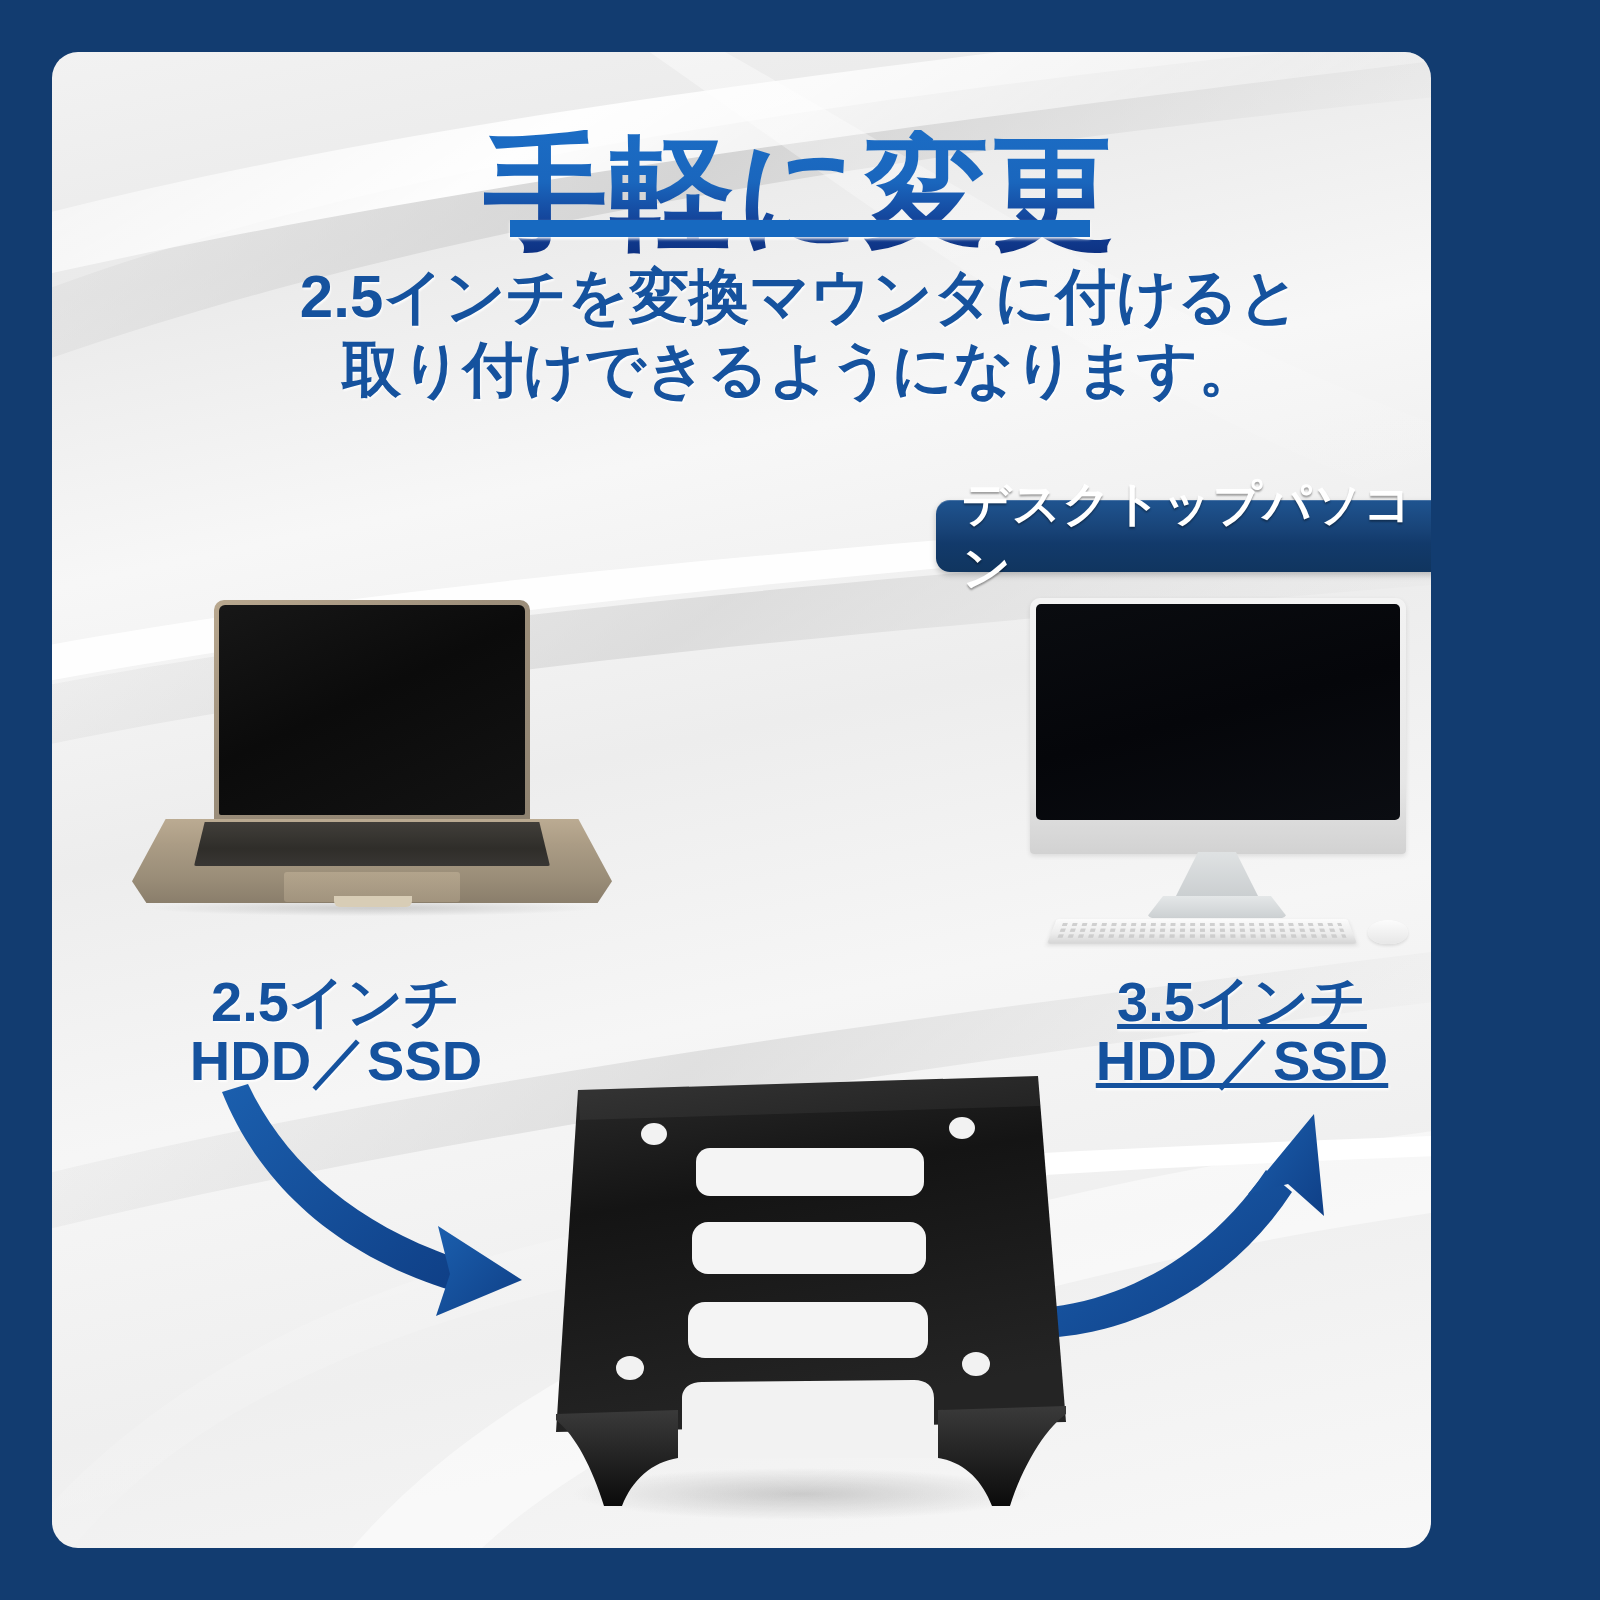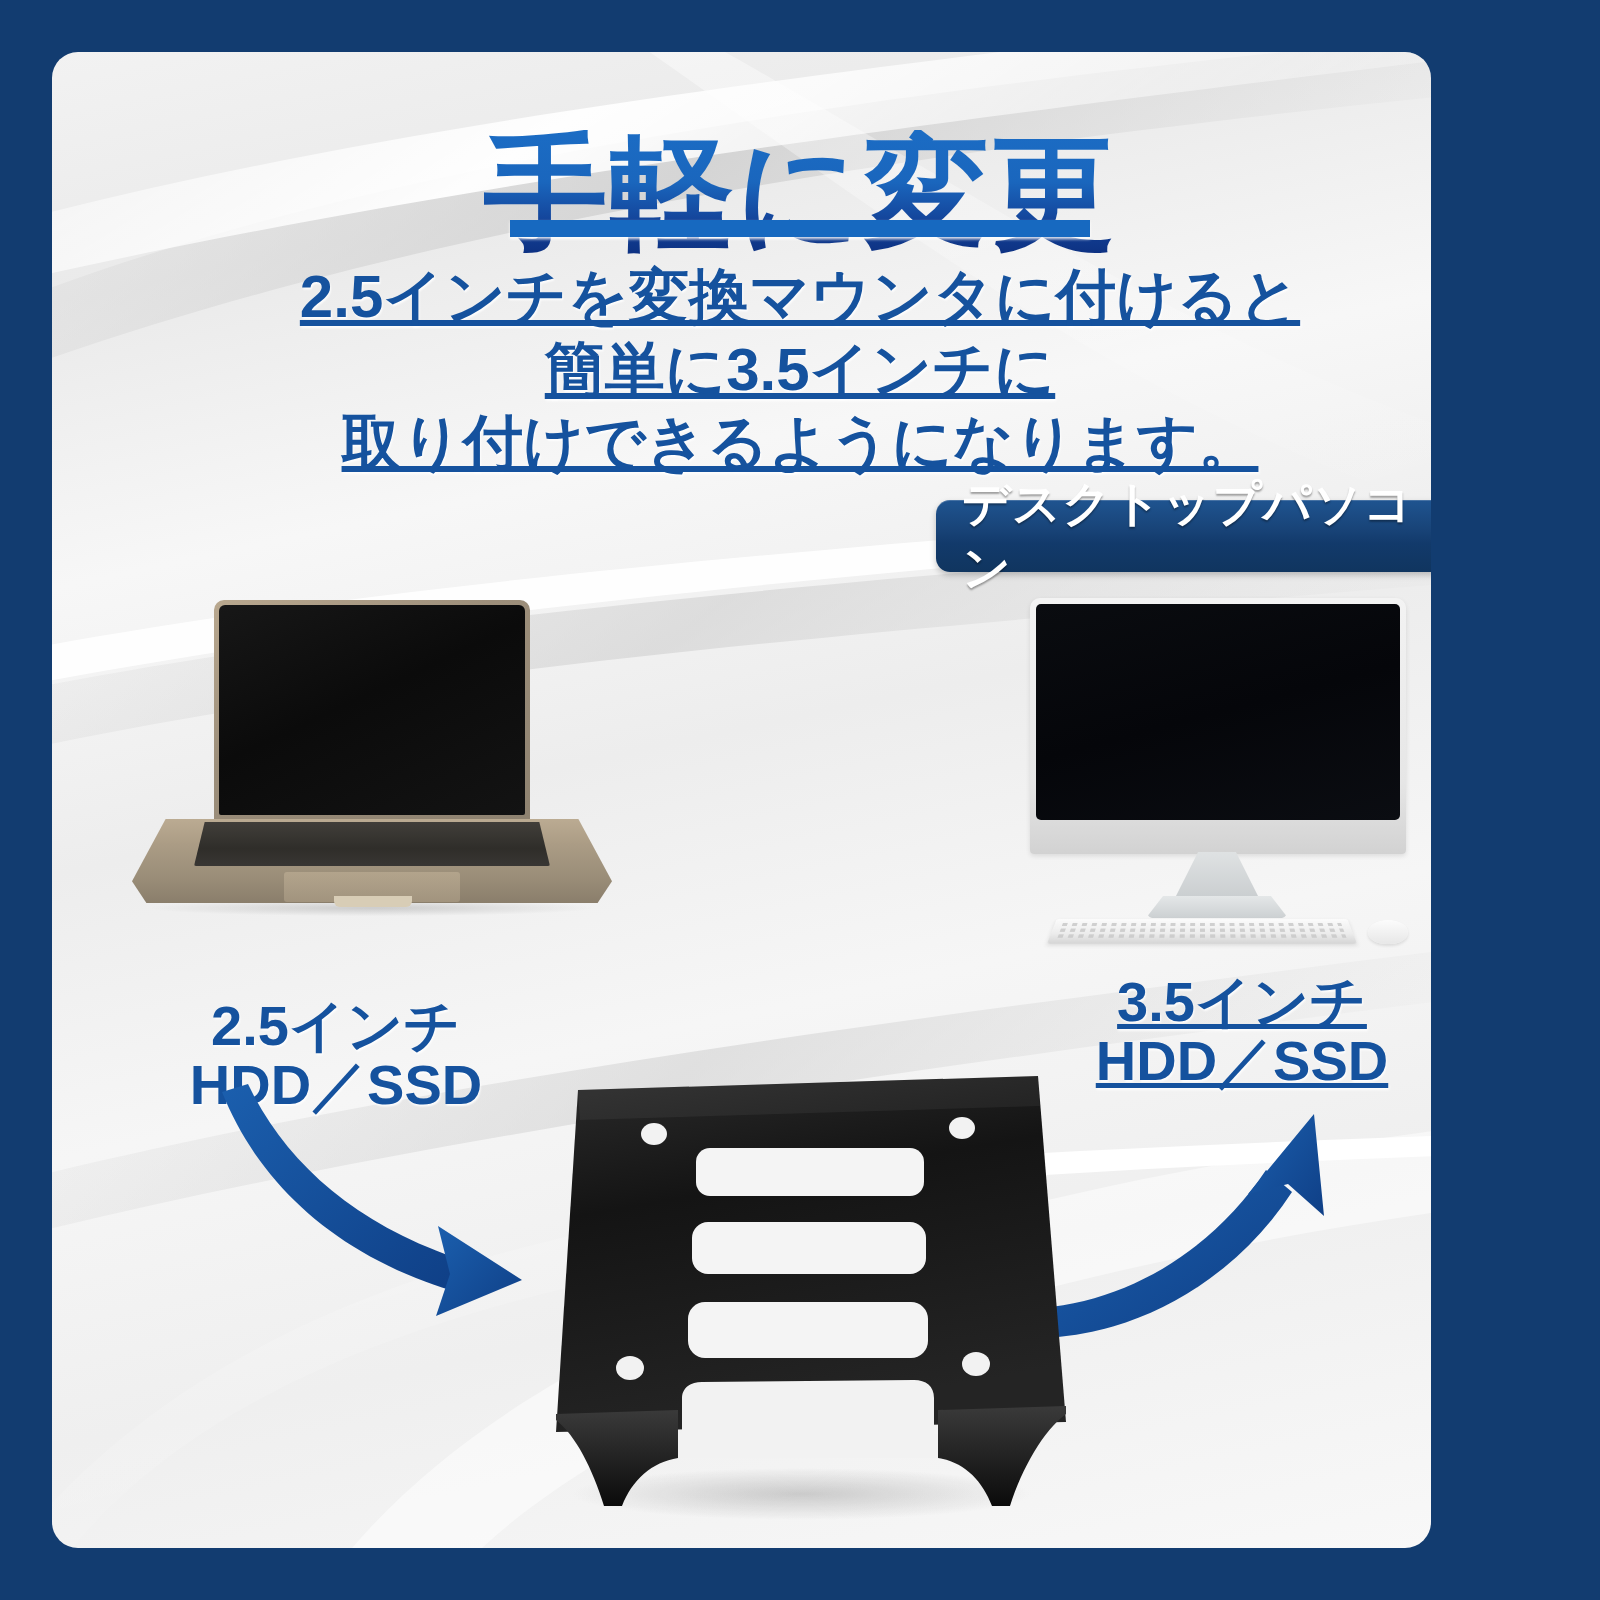--- a/index.html
+++ b/index.html
@@ -79,21 +79,20 @@
     left: 0;
     top: 208px;
     width: 1496px;
     text-align: center;
     color: #15529e;
     font-size: 60px;
     font-weight: 700;
     line-height: 1.22;
     letter-spacing: 0px;
     text-shadow: 1px 2px 2px rgba(255,255,255,0.85);
-    text-decoration: underline;
   }
   #subtitle div { white-space: nowrap; }
 
   
   .badge {
     position: absolute;
     height: 72px;
     border-radius: 14px;
     background: linear-gradient(180deg, #1f5490 0%, #184377 42%, #123a6b 60%, #10355f 100%);
     box-shadow: 0 3px 6px rgba(0,0,0,0.22), inset 0 1px 0 rgba(255,255,255,0.18);
@@ -265,21 +264,21 @@
   .anno {
     position: absolute;
     color: #15529e;
     font-size: 56px;
     font-weight: 700;
     line-height: 1.06;
     text-align: center;
     text-shadow: 1px 2px 2px rgba(255,255,255,0.85);
     white-space: nowrap;
   }
-  #anno-left  { left: 84px;  top: 920px; width: 400px; margin-top: 24px; }
+  #anno-left  { left: 84px;  top: 920px; width: 400px; }
   #anno-right { left: 990px; top: 920px; width: 400px; text-decoration: underline; }
 
   
   #arrows {
     position: absolute;
     left: 0;
     top: 0;
     width: 1496px;
     height: 1496px;
     pointer-events: none;
@@ -329,21 +328,20 @@
       <path d="M 620 1132 C 900 1098, 1240 1090, 1540 1078 L 1540 1098 C 1240 1110, 910 1120, 630 1156 Z" fill="#ffffff" opacity="0.95"></path>
     </svg>
 
     <div id="title-wrap">
       <span id="title">手軽に変更</span>
     </div>
     <div id="title-rule"></div>
 
     <div id="subtitle">
       <div>2.5インチを変換マウンタに付けると</div>
-      <div>簡単に3.5インチに</div>
       <div>取り付けできるようになります。</div>
     </div>
 
     <div id="badge-desktop" class="badge">デスクトップパソコン</div>
 
     <div id="laptop">
       <div id="lt-shadow"></div>
       <div id="lt-lid">
         <div id="lt-screen"></div>
       </div>

